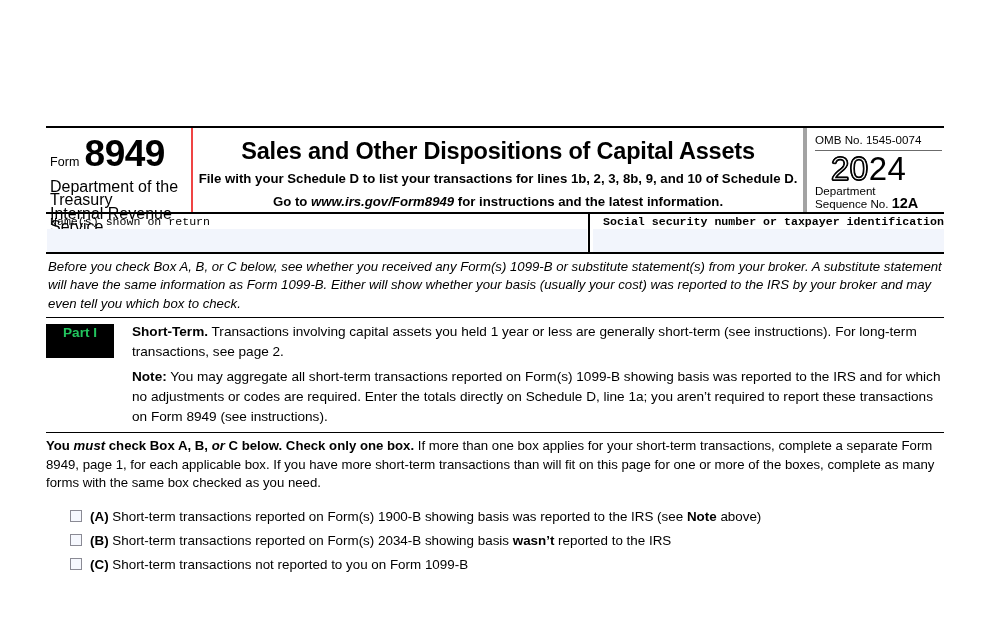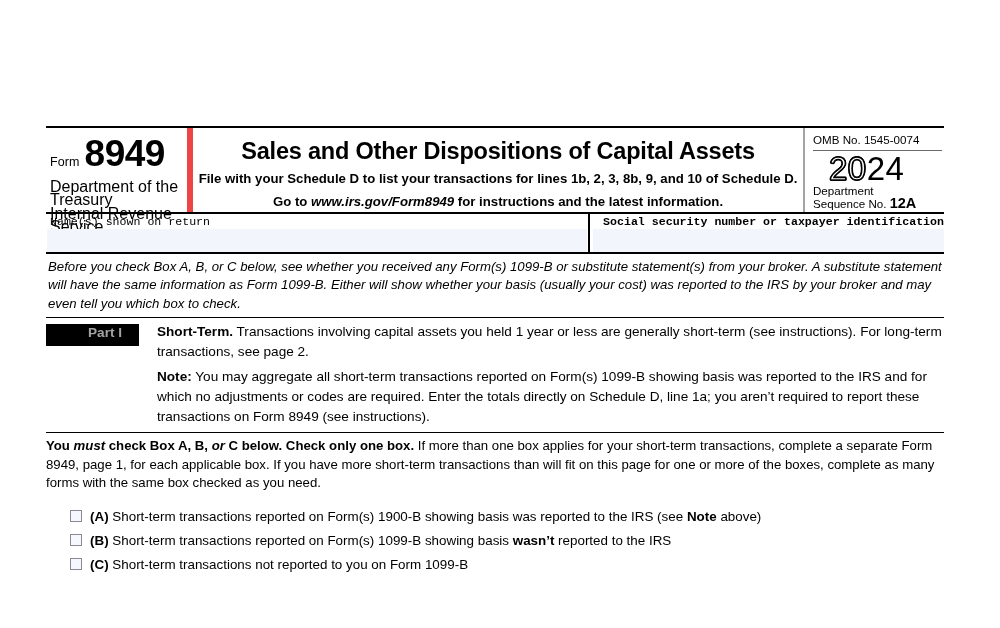--- a/index.html
+++ b/index.html
@@ -38,21 +38,21 @@
   
   .masthead {
     display: flex;
     align-items: stretch;
     height: 84px;
   }
 
   .mast-left {
     width: 147px;
     flex: 0 0 147px;
-    border-right: 6px solid #ef4444;
+    border-right: 2px solid #ef4444;
     padding-top: 8px;
     box-sizing: border-box;
   }
   .formnum-row {
     display: flex;
     align-items: baseline;
     padding-left: 4px;
   }
   .lbl-form {
     font-size: 12.5px;
@@ -88,21 +88,21 @@
     font-size: 13.2px;
     font-weight: bold;
     line-height: 17.5px;
     margin-top: 5px;
   }
   .title-sub em { font-style: italic; }
 
   .mast-right {
     width: 141px;
     flex: 0 0 141px;
-    border-left: 2px solid #a3a3a3;
+    border-left: 4px solid #a3a3a3;
     box-sizing: border-box;
     padding-left: 8px;
   }
   .omb {
     font-size: 11.6px;
     padding-top: 5px;
     padding-bottom: 4px;
     border-bottom: 1px solid #6b6b6b;
     margin-right: 2px;
   }
@@ -177,29 +177,28 @@
 
   
   .partblock {
     border-top: 1.5px solid #000;
     padding-top: 4px;
     display: flex;
   }
   .part-tab {
     flex: 0 0 68px;
     width: 68px;
-    height: 22px;
+    height: 34px;
     background: #000;
-    color: #a3a3a3;
+    color: #22c55e;
     font-size: 13.6px;
     font-weight: bold;
     text-align: center;
     line-height: 18px;
     margin-top: 2px;
-    padding-left: 25px;
   }
   .part-body {
     flex: 1 1 auto;
     padding-left: 18px;
     font-size: 13.6px;
     line-height: 20px;
   }
   .part-body p { margin: 0; }
   .part-body p + p { margin-top: 5px; }
   .part-body b { font-weight: bold; }
@@ -304,21 +303,21 @@
 
     <div class="checkrows">
 
       <div class="checkrow">
         <div class="cbox"></div>
         <div class="cbox-label"><b>(A)</b><span> Short-term transactions reported on Form(s) 1900-B showing basis was reported to the IRS (see </span><b>Note</b><span> above)</span></div>
       </div>
 
       <div class="checkrow">
         <div class="cbox"></div>
-        <div class="cbox-label"><b>(B)</b><span> Short-term transactions reported on Form(s) 1099-B showing basis </span><b>wasn’t</b><span> reported to the IRS</span></div>
+        <div class="cbox-label"><b>(B)</b><span> Short-term transactions reported on Form(s) 2034-B showing basis </span><b>wasn’t</b><span> reported to the IRS</span></div>
       </div>
 
       <div class="checkrow">
         <div class="cbox"></div>
         <div class="cbox-label"><b>(C)</b><span> Short-term transactions not reported to you on Form 1099-B</span><b></b><span></span></div>
       </div>
 
     </div>
 
   </div>

